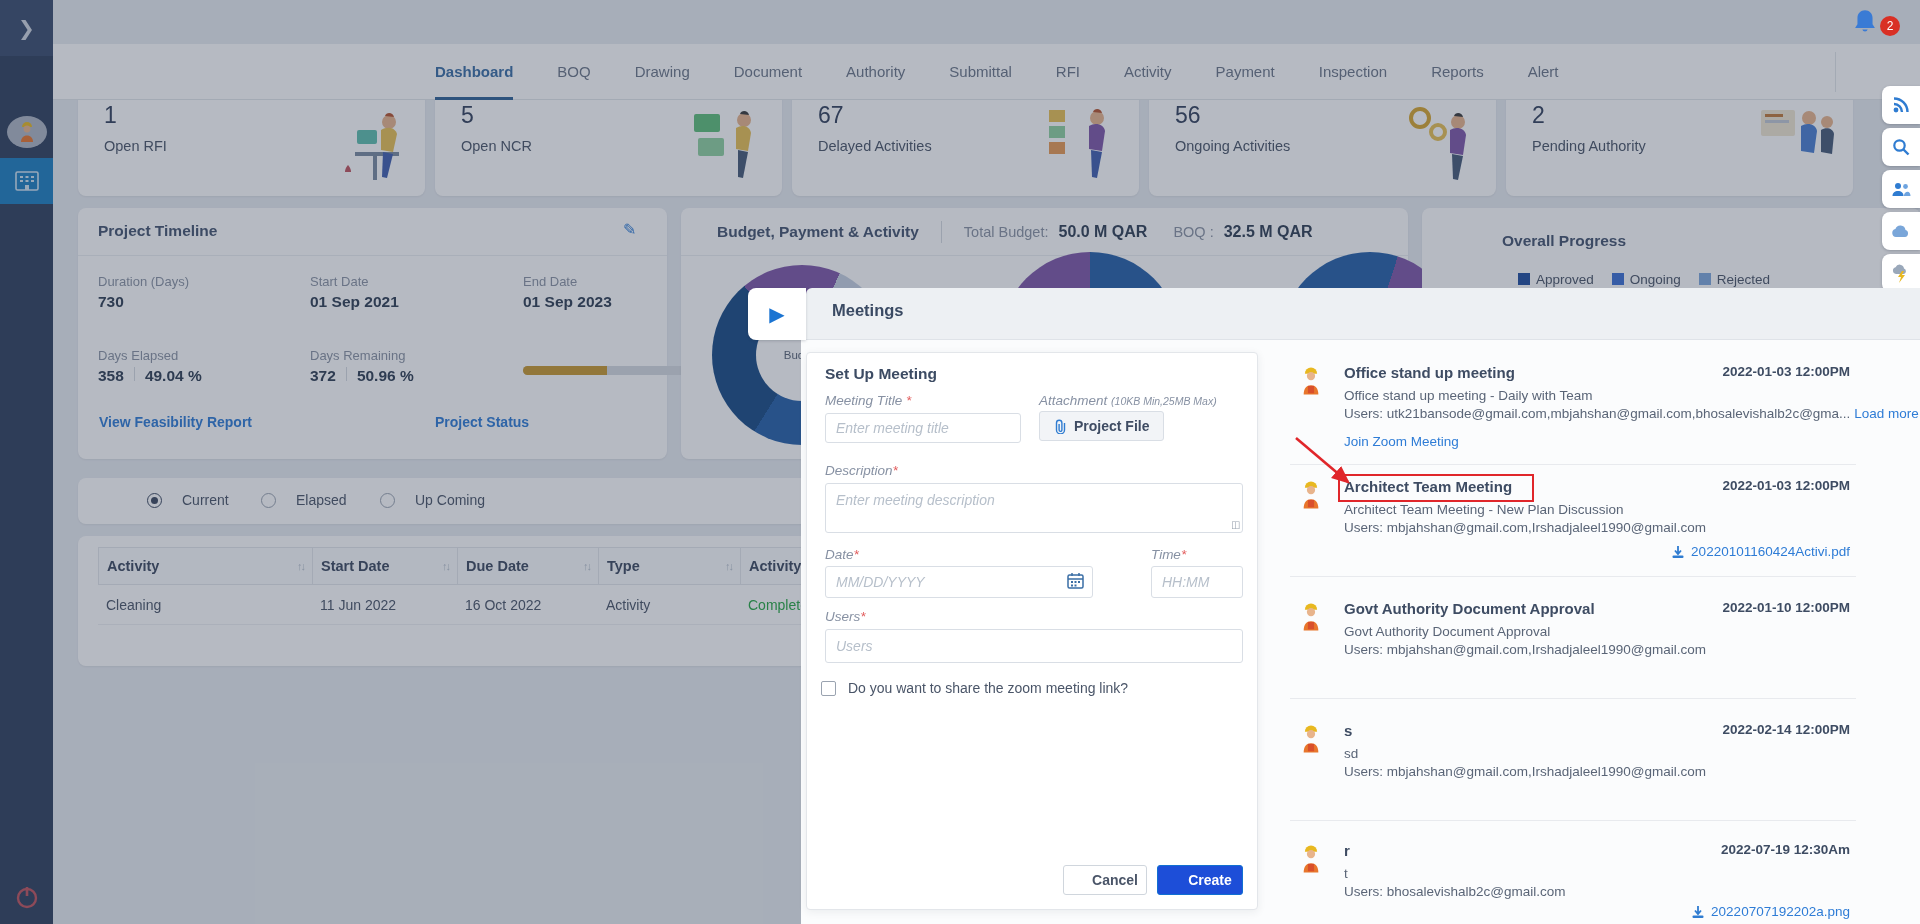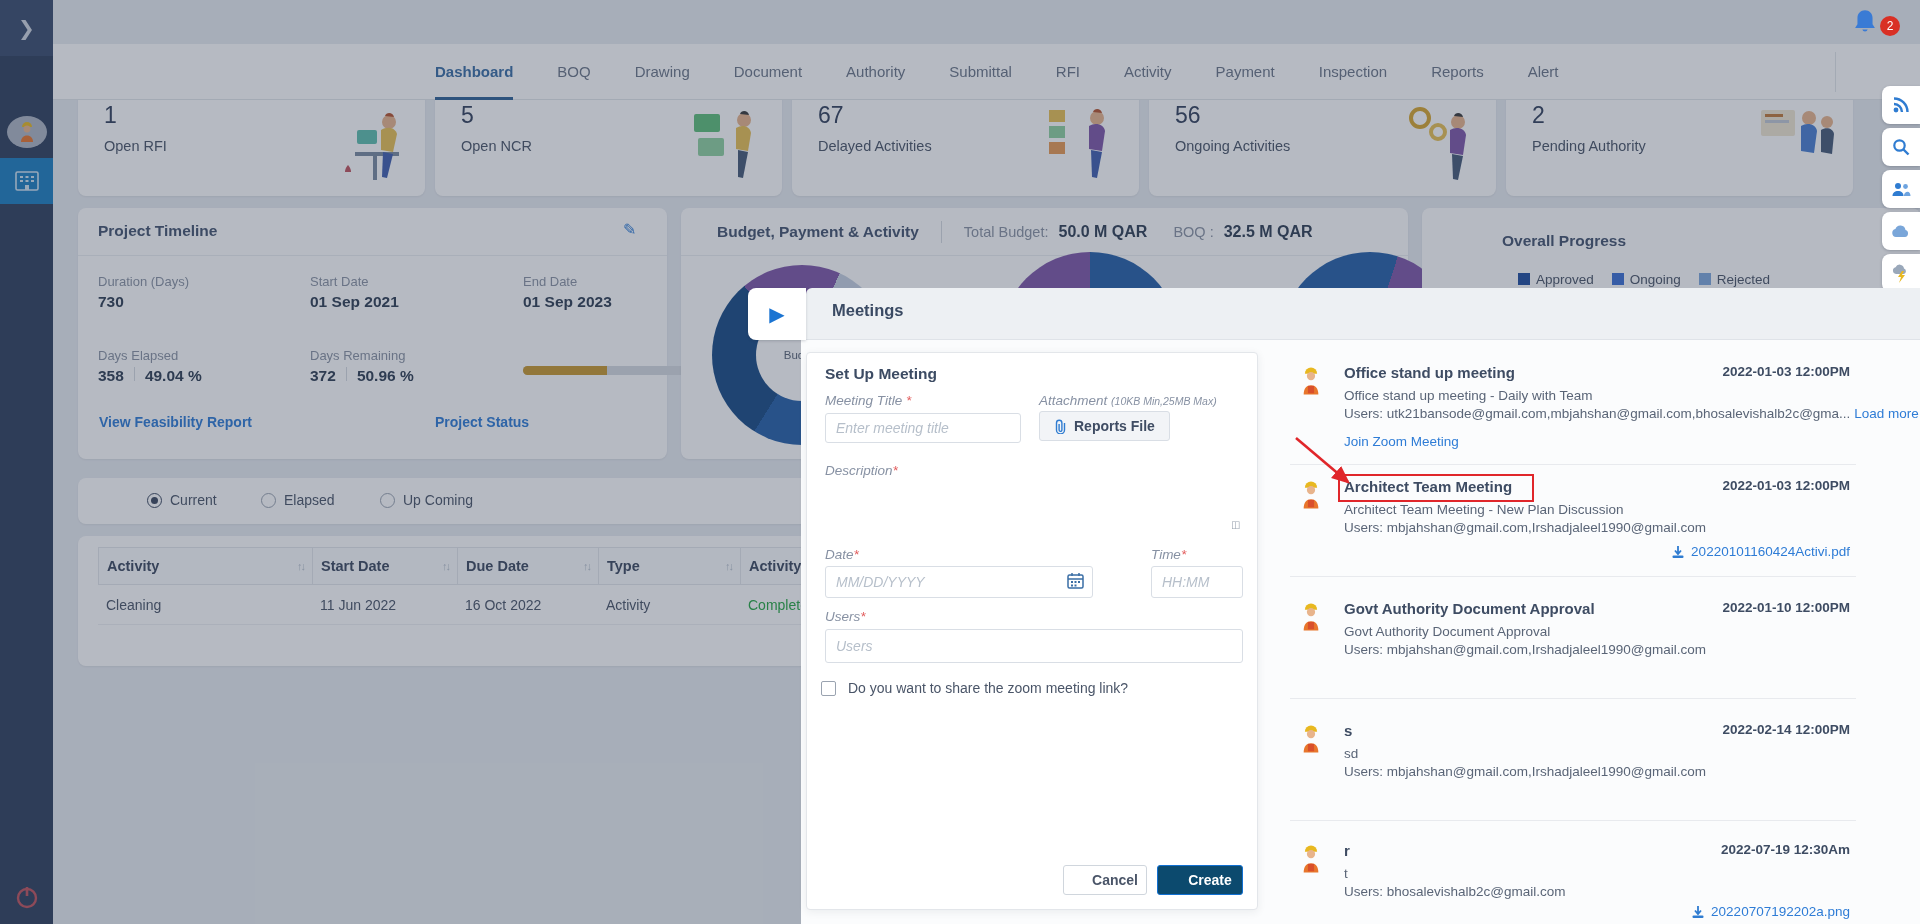--- a/index.html
+++ b/index.html
@@ -54,21 +54,21 @@
   .bpa-head { position:absolute; left:0; top:0; width:100%; height:48px; border-bottom:1px solid #eceff2; display:flex; align-items:center; }
   .ovp { left:1422px; top:208px; width:498px; height:251px; }
   .legend { position:absolute; left:96px; top:64px; display:flex; gap:18px; font-size:13.5px; color:#4a5568; }
   .legend .sq { display:inline-block; width:12px; height:12px; margin-right:6px; vertical-align:-1px; }
 
   .donut { border-radius:50%; position:absolute; }
   .donut .hole { position:absolute; left:50%; top:50%; transform:translate(-50%,-50%); background:#fff; border-radius:50%; display:flex; align-items:center; justify-content:center; font-size:11.5px; color:#5a6577; }
 
   
   .filters { left:78px; top:478px; width:1330px; height:46px; }
-  .radio-opt { position:absolute; top:14px; display:flex; align-items:center; gap:8px; cursor:pointer; font-size:14px; color:#4a5568; }
+  .radio-opt { position:absolute; top:14px; display:flex; align-items:center; gap:20px; cursor:pointer; font-size:14px; color:#4a5568; }
   .rdot { width:15px; height:15px; border-radius:50%; border:1.5px solid #9aa3b0; background:#fff; position:relative; }
   .rdot.sel { border-color:#3c4960; }
   .rdot.sel:after { content:""; position:absolute; left:3px; top:3px; width:7px; height:7px; border-radius:50%; background:#3c4960; }
 
   .tablep { left:78px; top:536px; width:1330px; height:130px; }
   .thead { position:absolute; left:20px; top:11px; height:38px; display:flex; border:1px solid #e4e7ec; background:#fbfcfd; }
   .th { position:relative; border-right:1px solid #e4e7ec; font-size:14.5px; font-weight:700; color:#3c4960; line-height:36px; padding-left:8px; cursor:pointer; }
   .th .sort { position:absolute; right:8px; top:0; color:#b9c2cf; font-size:11px; letter-spacing:-2px; }
   .trow { position:absolute; left:20px; top:49px; height:40px; display:flex; border-bottom:1px solid #eef0f3; cursor:pointer; }
   .td { font-size:14px; color:#4a5568; line-height:40px; padding-left:8px; white-space:nowrap; overflow:hidden; }
@@ -93,21 +93,21 @@
   .inp { position:absolute; border:1px solid #d9dee5; border-radius:3px; background:#fff; font-size:14px; padding:0 10px; color:#3c4b63; font-family:inherit; }
   .inp::placeholder { color:#b6bfca; font-style:italic; }
   textarea.inp { resize:none; padding-top:8px; }
   .resize-grip { position:absolute; font-size:10px; color:#9aa3b0; }
   .choose-btn { position:absolute; left:232px; top:58px; height:30px; padding:0 14px; background:#f2f4f7; border:1px solid #d9dee5; border-radius:3px; font-size:14px; font-weight:700; color:#3f4c63; display:flex; align-items:center; gap:7px; cursor:pointer; }
   .attach-hint { font-size:10.5px; color:#8791a3; }
   .chk { position:absolute; left:14px; top:328px; width:15px; height:15px; border:1.5px solid #9aa3b0; border-radius:2px; background:#fff; cursor:pointer; }
   .chk-lbl { position:absolute; left:41px; top:327px; font-size:14px; color:#4a5568; }
   .btn { position:absolute; height:30px; border-radius:3px; font-size:14px; font-weight:700; display:flex; align-items:center; justify-content:center; cursor:pointer;padding-left:20px; }
   .btn-cancel { left:256px; top:512px; width:84px; background:#fff; border:1px solid #d0d6dd; color:#4a5568; }
-  .btn-create { left:350px; top:512px; width:86px; background:#0c4a6e; border:1px solid #1170d2; color:#fff; }
+  .btn-create { left:350px; top:512px; width:86px; background:#1d4ed8; border:1px solid #1170d2; color:#fff; }
 
   
   .mlist { left:1290px; top:352px; width:600px; height:572px; z-index:101; }
   .mitem { position:absolute; left:0; width:600px; }
   .m-avatar { position:absolute; left:10px; top:4px; }
   .m-title { position:absolute; left:54px; top:2px; font-size:15px; font-weight:700; color:#3e4c63; }
   .m-date { position:absolute; right:40px; top:2px; font-size:13.5px; font-weight:700; color:#3e4c63; }
   .m-desc { position:absolute; left:54px; top:26px; font-size:13.5px; color:#5a6577; }
   .m-users { position:absolute; left:54px; top:44px; font-size:13.5px; color:#5a6577; white-space:nowrap; }
   .m-link { font-size:13.5px; color:#2e7cd6; cursor:pointer; }
@@ -400,24 +400,25 @@
     <div class="fc-h">Set Up Meeting</div>
 
     <div class="flbl" style="left:18px;top:40px"><span>Meeting Title </span><span class="req">*</span></div>
     <input class="inp" style="left: 18px; top: 60px; width: 196px; height: 30px;" placeholder="Enter meeting title">
 
     <div class="flbl" style="left:232px;top:40px"><span>Attachment </span><span class="attach-hint">(10KB Min,25MB Max)</span></div>
     <div class="choose-btn">
       <svg width="13" height="15" viewBox="0 0 13 15">
           <path d="M10.5 4v7a4 4 0 0 1-8 0V4a2.7 2.7 0 0 1 5.4 0v7a1.4 1.4 0 0 1-2.8 0V5" fill="none" stroke="#2f7cd1" stroke-width="1.4"></path>
         </svg>
-      <span>Reports File</span>
+      <span>Project File</span>
     </div>
 
     <div class="flbl" style="left:18px;top:110px"><span>Description</span><span class="req">*</span></div>
+    <textarea class="inp" style="left: 18px; top: 130px; width: 418px; height: 50px;" placeholder="Enter meeting description"></textarea>
     <span class="resize-grip" style="left:424px;top:166px">◫</span>
 
     <div class="flbl" style="left:18px;top:194px"><span>Date</span><span class="req">*</span></div>
     <input class="inp" style="left: 18px; top: 213px; width: 268px; height: 32px;" placeholder="MM/DD/YYYY">
     <span class="abs" style="left:260px;top:219px">
       <svg width="17" height="17" viewBox="0 0 17 17">
           <rect x="1" y="3" width="15" height="13" rx="1.5" fill="none" stroke="#3a6ea5" stroke-width="1.5"></rect>
           <line x1="1" y1="7" x2="16" y2="7" stroke="#3a6ea5" stroke-width="1.5"></line>
           <line x1="5" y1="1" x2="5" y2="4" stroke="#3a6ea5" stroke-width="1.5"></line>
           <line x1="12" y1="1" x2="12" y2="4" stroke="#3a6ea5" stroke-width="1.5"></line>

